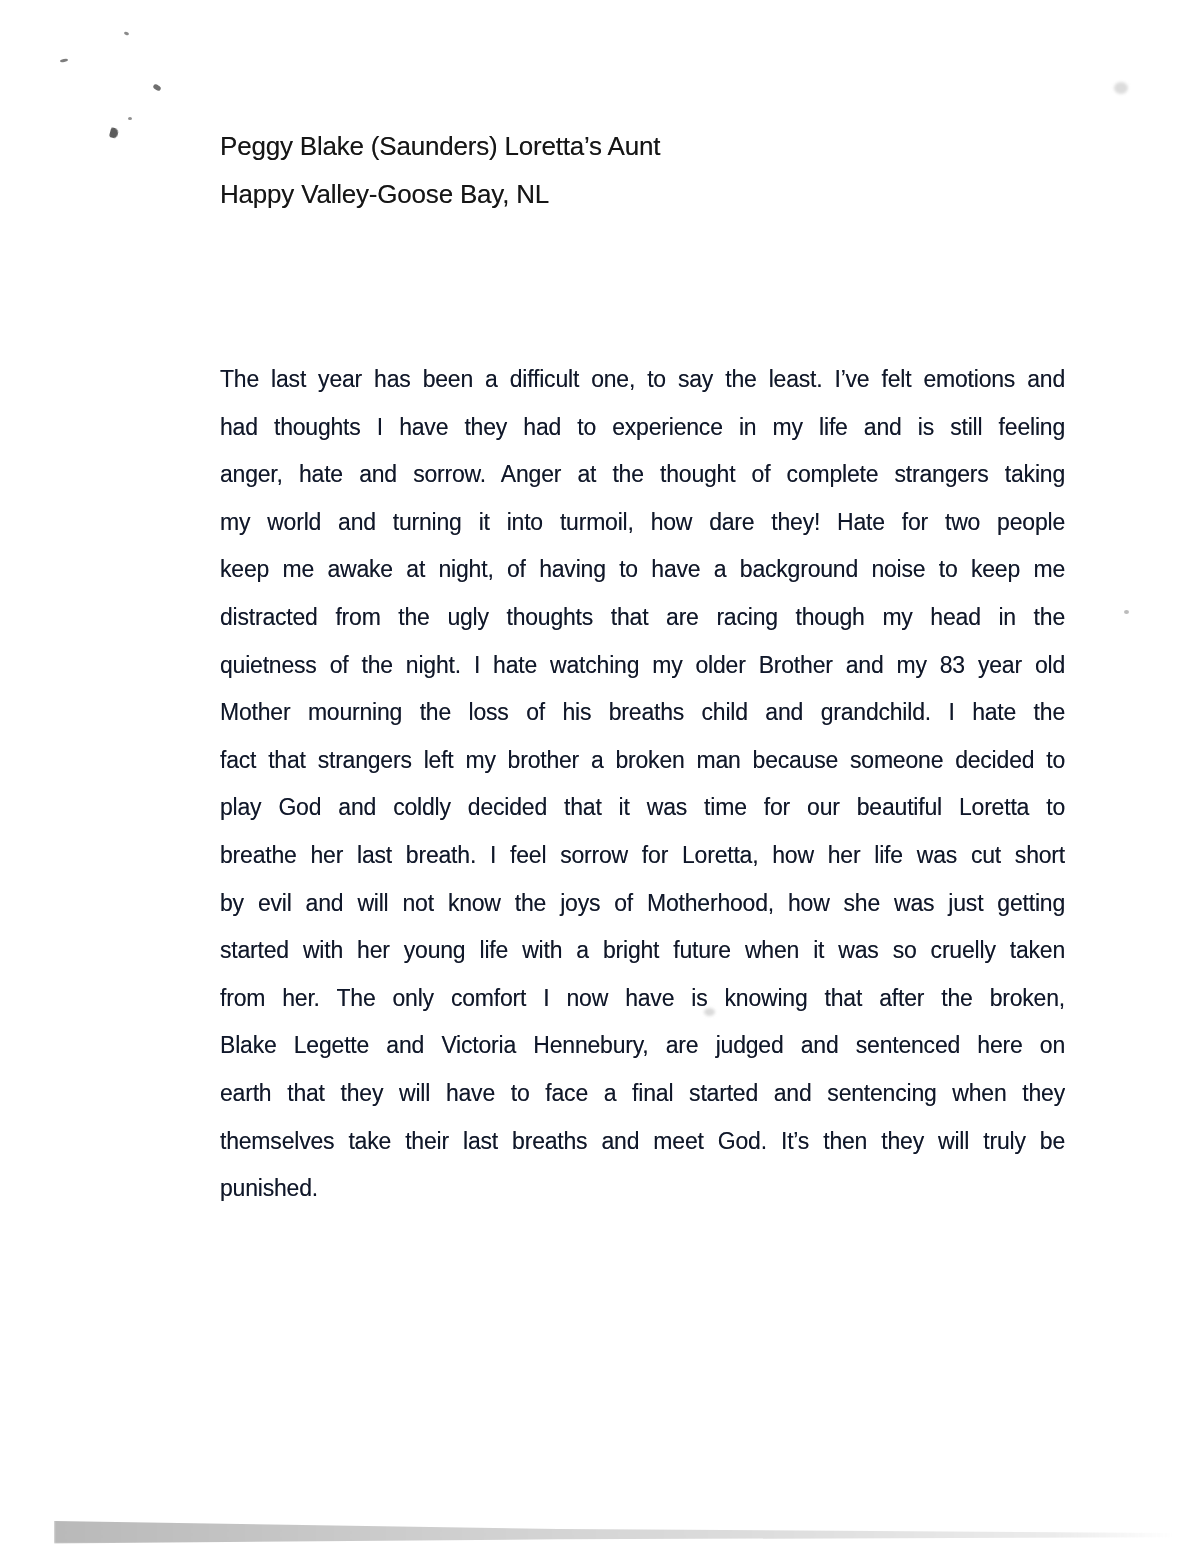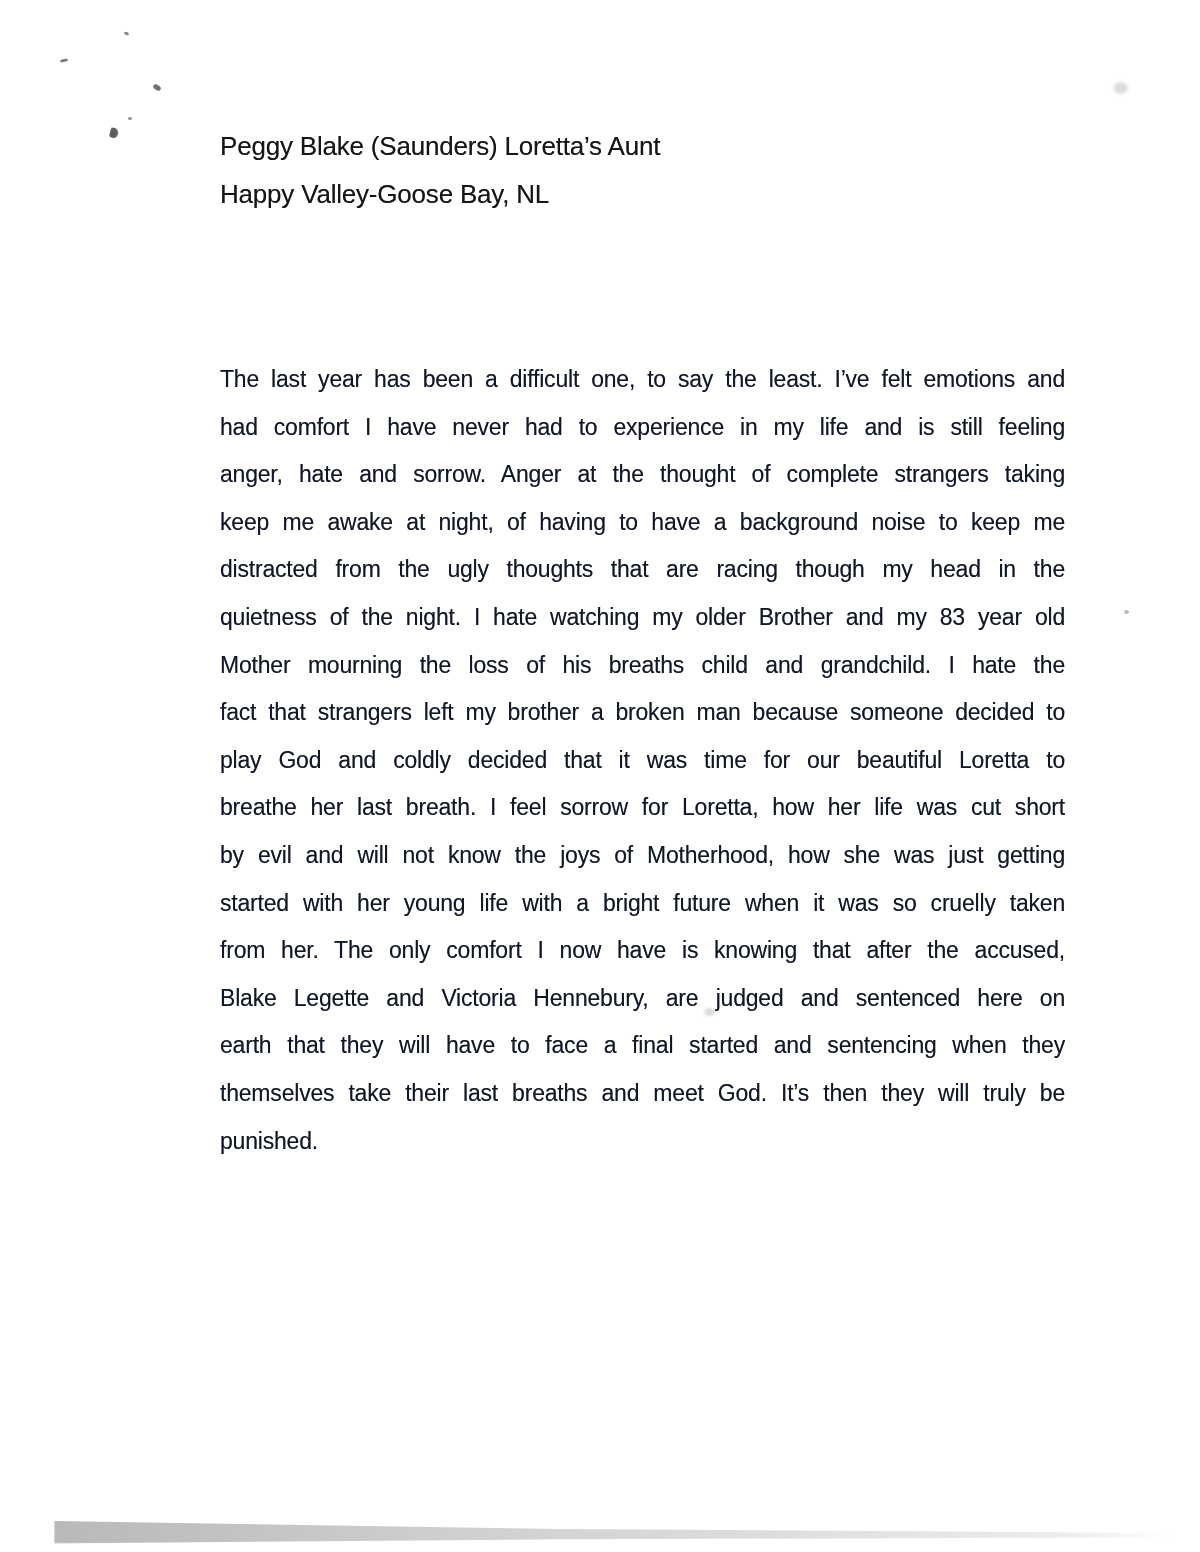--- a/index.html
+++ b/index.html
@@ -95,32 +95,33 @@
   <div class="speck sp7"></div>
   <div class="speck sp8"></div>
 
   <div class="doc-header">
     <div class="hline">Peggy Blake (Saunders) Loretta’s Aunt</div>
     <div class="hline">Happy Valley-Goose Bay, NL</div>
   </div>
 
   <div class="doc-body">
     <div class="jline">The last year has been a difficult one, to say the least.  I’ve felt emotions and</div>
-    <div class="jline">had comfort I have never had to experience in my life and is still feeling</div>
+    <div class="jline">had thoughts I have they had to experience in my life and is still feeling</div>
     <div class="jline">anger, hate and sorrow.  Anger at the thought of complete strangers taking</div>
+    <div class="jline">my world and turning it into turmoil, how dare they!  Hate for two people</div>
     <div class="jline">keep me awake at night, of having to have a background noise to keep me</div>
     <div class="jline">distracted from the ugly thoughts that are racing though my head in the</div>
     <div class="jline">quietness of the night.  I hate watching my older Brother and my 83 year old</div>
     <div class="jline">Mother mourning the loss of his breaths child and grandchild.  I hate the</div>
     <div class="jline">fact that strangers left my brother a broken man because someone decided to</div>
     <div class="jline">play God and coldly decided that it was time for our beautiful Loretta to</div>
     <div class="jline">breathe her last breath.  I feel sorrow for Loretta, how her life was cut short</div>
     <div class="jline">by evil and will not know the joys of Motherhood, how she was just getting</div>
     <div class="jline">started with her young life with a bright future when it was so cruelly taken</div>
-    <div class="jline">from her.  The only comfort I now have is knowing that after the accused,</div>
+    <div class="jline">from her.  The only comfort I now have is knowing that after the broken,</div>
     <div class="jline">Blake Legette and Victoria Hennebury, are judged and sentenced here on</div>
     <div class="jline">earth that they will have to face a final started and sentencing when they</div>
     <div class="jline">themselves take their last breaths and meet God.  It’s then they will truly be</div>
     <div class="jline last">punished.</div>
   </div>
 
   <div class="shadow-wedge"></div>
 
 </div>
 

